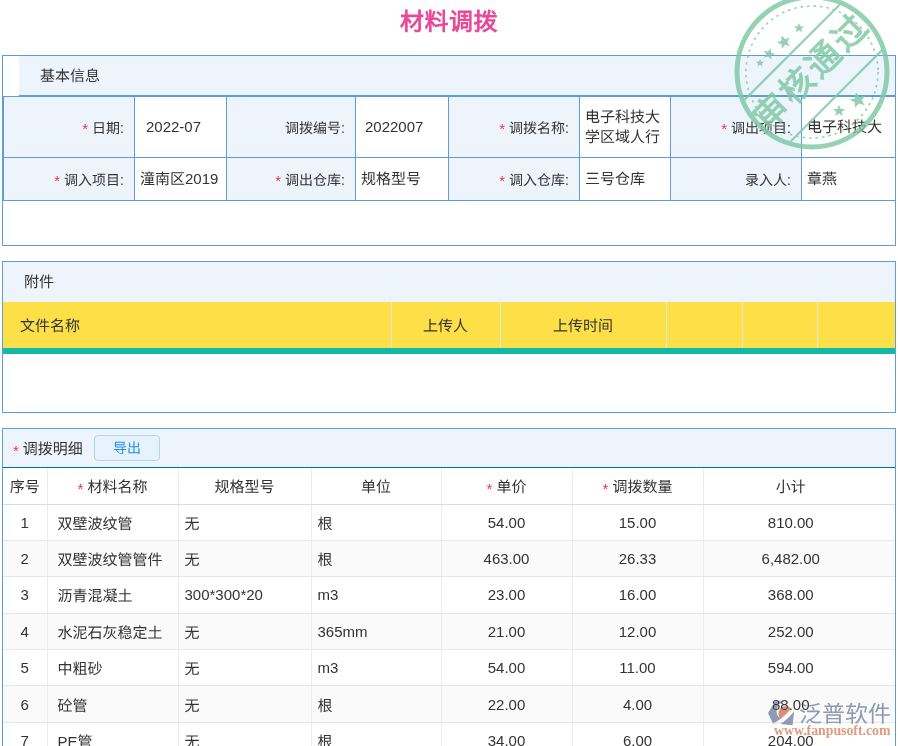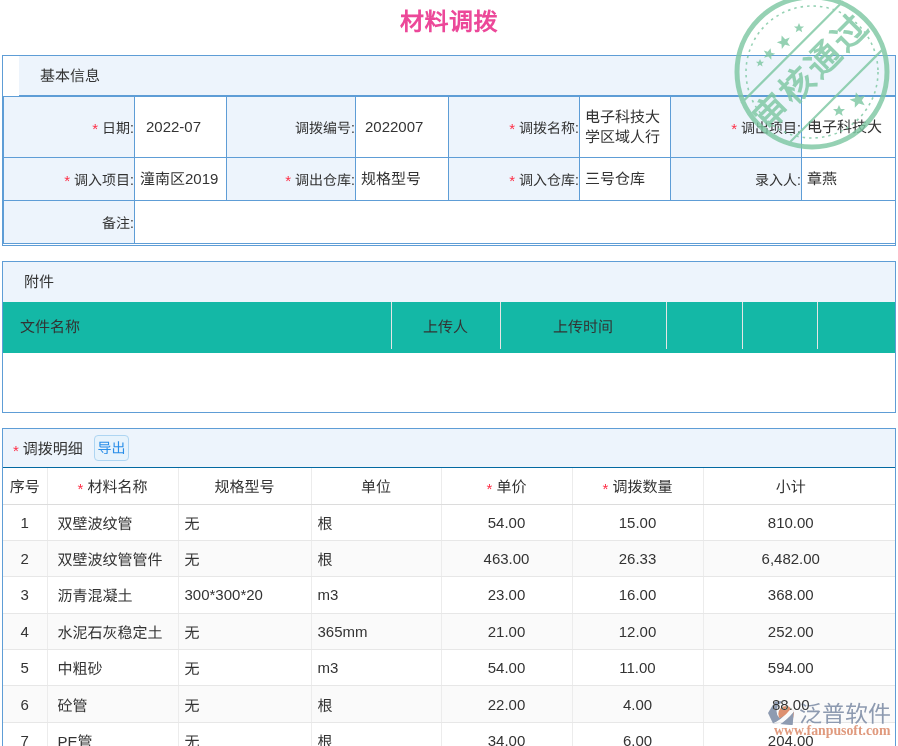--- a/index.html
+++ b/index.html
@@ -10,33 +10,33 @@
 .title { position:absolute; top:2px; left:0; width:898px; text-align:center;
   font-size:24px; font-weight:bold; color:#ec4899; letter-spacing:0.5px; }
 .sec { position:absolute; left:2px; width:894px; border:1px solid #5e9dd6; background:#fff; }
 .sechead { height:39.5px; line-height:39.5px; background:#edf4fc; padding-left:21px;
   font-size:15px; color:#333; }
 #sec1 { top:55px; height:191px; }
 #sec1 .sechead { border-bottom:1px solid #5e9dd6;margin-left:16px; }
 table { border-collapse:collapse; table-layout:fixed; }
 table.form { width:892px; }
 table.form td { border:1px solid #5e9dd6; font-size:14px; overflow:hidden; }
-table.form td.lbl { background:#edf4fc; text-align:right; }
+table.form td.lbl { background:#edf4fc; text-align:right; padding-right:10px; }
 table.form td.val { background:#fff; text-align:left; padding-left:5px; font-size:15px; line-height:20px; }
 .req { color:#fe2c44; margin-right:4px; font-size:15px; position:relative; top:1.5px; display:inline-block; }
 #sec2 { top:261px; height:152px; }
 table.att { width:892px; }
-table.att td { height:49px; font-size:15px; color:#333; border-bottom:4px solid #14b8a6;
-  border-right:1px solid #e5e5e5; text-align:center; background:#14b8a6; }
+table.att td { height:49px; font-size:15px; color:#333; border-bottom:6px solid #14b8a6;
+  border-right:1px solid #e5e5e5; text-align:center; background:#fde047; }
 table.att td:last-child { border-right:none; }
 table.att td.first { text-align:left; padding-left:17px; }
 #sec3 { top:428px; height:320px; border-bottom:none; }
 .band { height:39px; background:#edf4fc; position:relative; font-size:15px;
   line-height:39px; padding-left:10px; border-bottom:1px solid #0369a1; }
-.btn-export { position:absolute; left:91px; top:6px; width:35px; height:26px;
+.btn-export { position:absolute; left:91px; top:6px; width:66px; height:26px;
   background:#e7f3fc; border:1px solid #aed5f2; border-radius:4px; color:#2a8ee8;
   font-size:14px; text-align:center; line-height:24px; }
 table.detail { width:892px; }
 table.detail td { height:36.4px; font-size:15px; color:#333; border-bottom:1px solid #e7e7e7;
   border-right:1px solid #ececec; text-align:center; }
 table.detail td:last-child { border-right:none; }
 table.detail tr.hdr td { height:36px; border-bottom:1px solid #dcdcdc; }
 table.detail tr.even td { background:#fafafa; }
 table.detail td.tl { text-align:left; padding-left:10px; }
 table.detail td.tl2 { text-align:left; padding-left:6px; }
@@ -72,24 +72,20 @@
     </tr>
     <tr style="height:43.2px">
       <td class="lbl"><span class="req">*</span>调入项目:</td>
           <td class="val">潼南区2019</td>
       <td class="lbl"><span class="req">*</span>调出仓库:</td>
           <td class="val">规格型号</td>
       <td class="lbl"><span class="req">*</span>调入仓库:</td>
           <td class="val">三号仓库</td>
       <td class="lbl">录入人:</td>
           <td class="val">章燕</td>
-    </tr>
-    <tr style="height:43.5px">
-      <td class="lbl">备注:</td>
-          <td class="val" colspan="7"></td>
     </tr>
   </tbody>
     </table>
 </div>
 
 <div class="sec" id="sec2">
   <div class="sechead">附件</div>
   <table class="att">
     <colgroup>
         <col style="width:388px">

